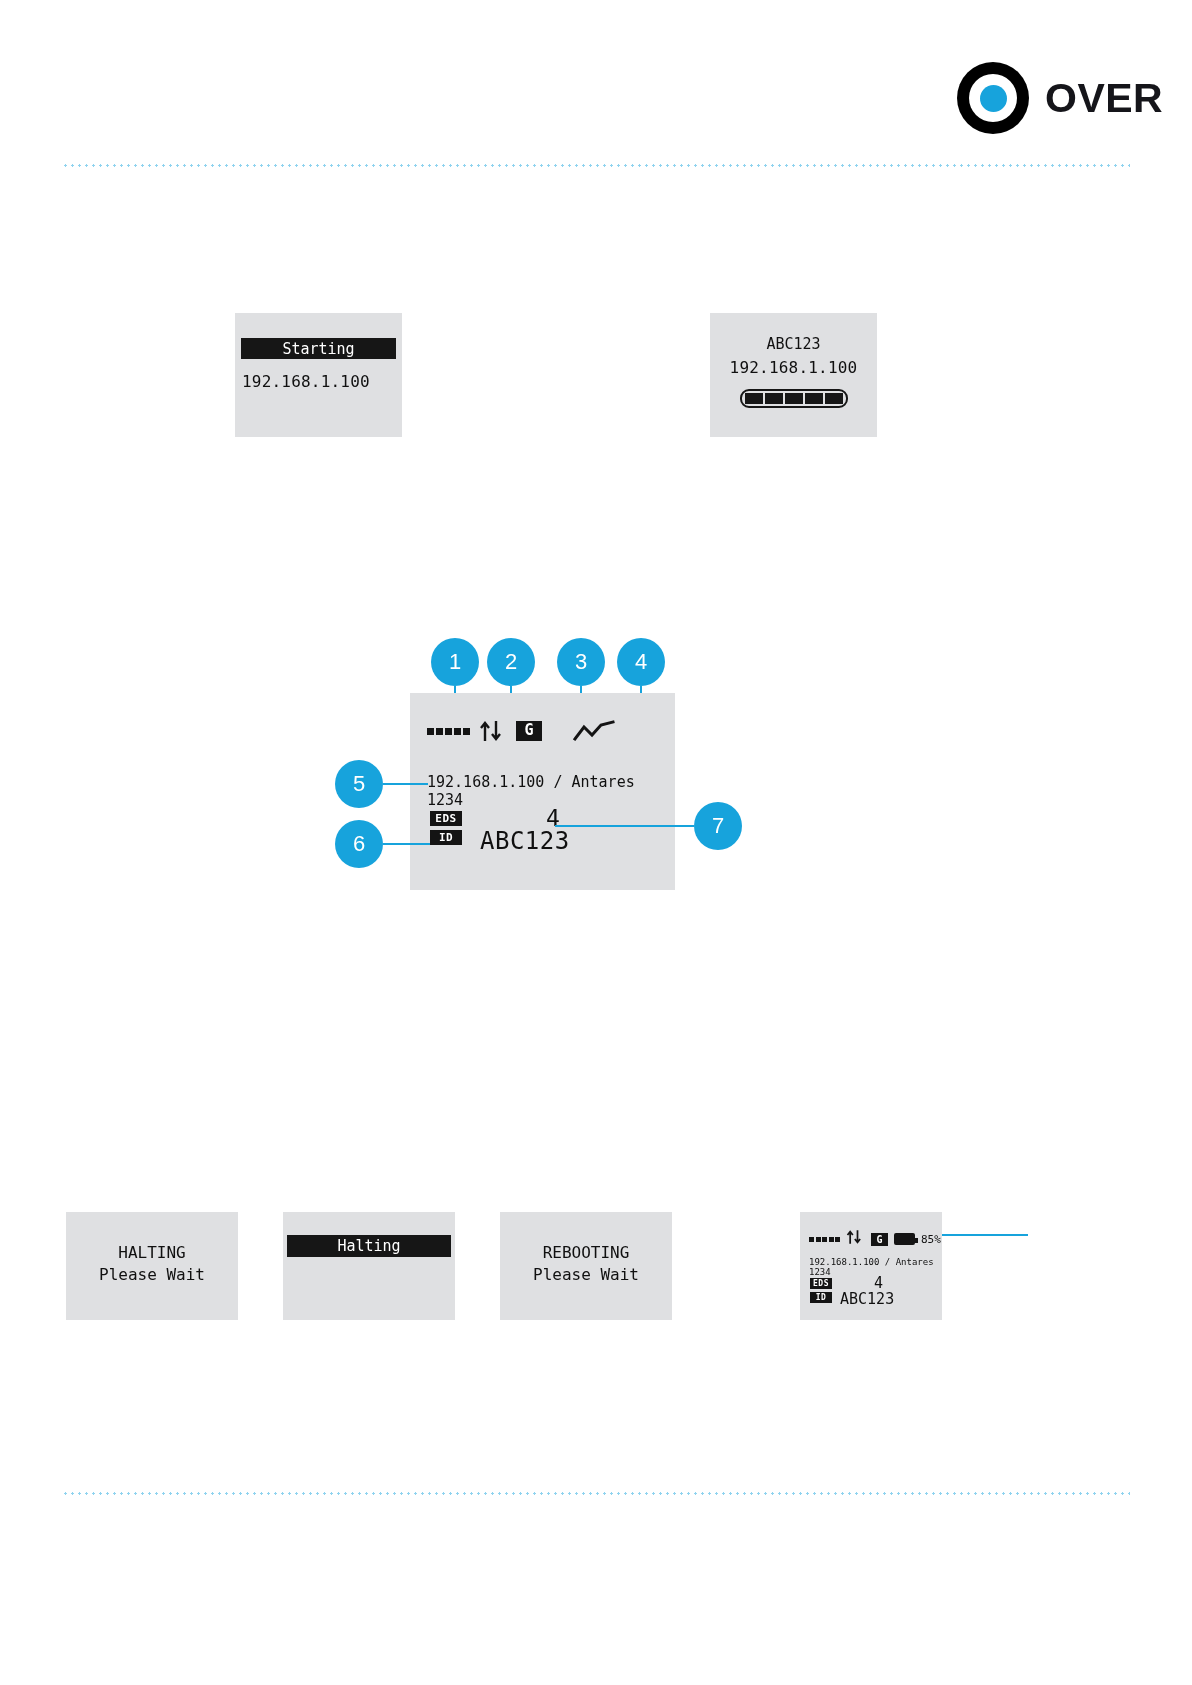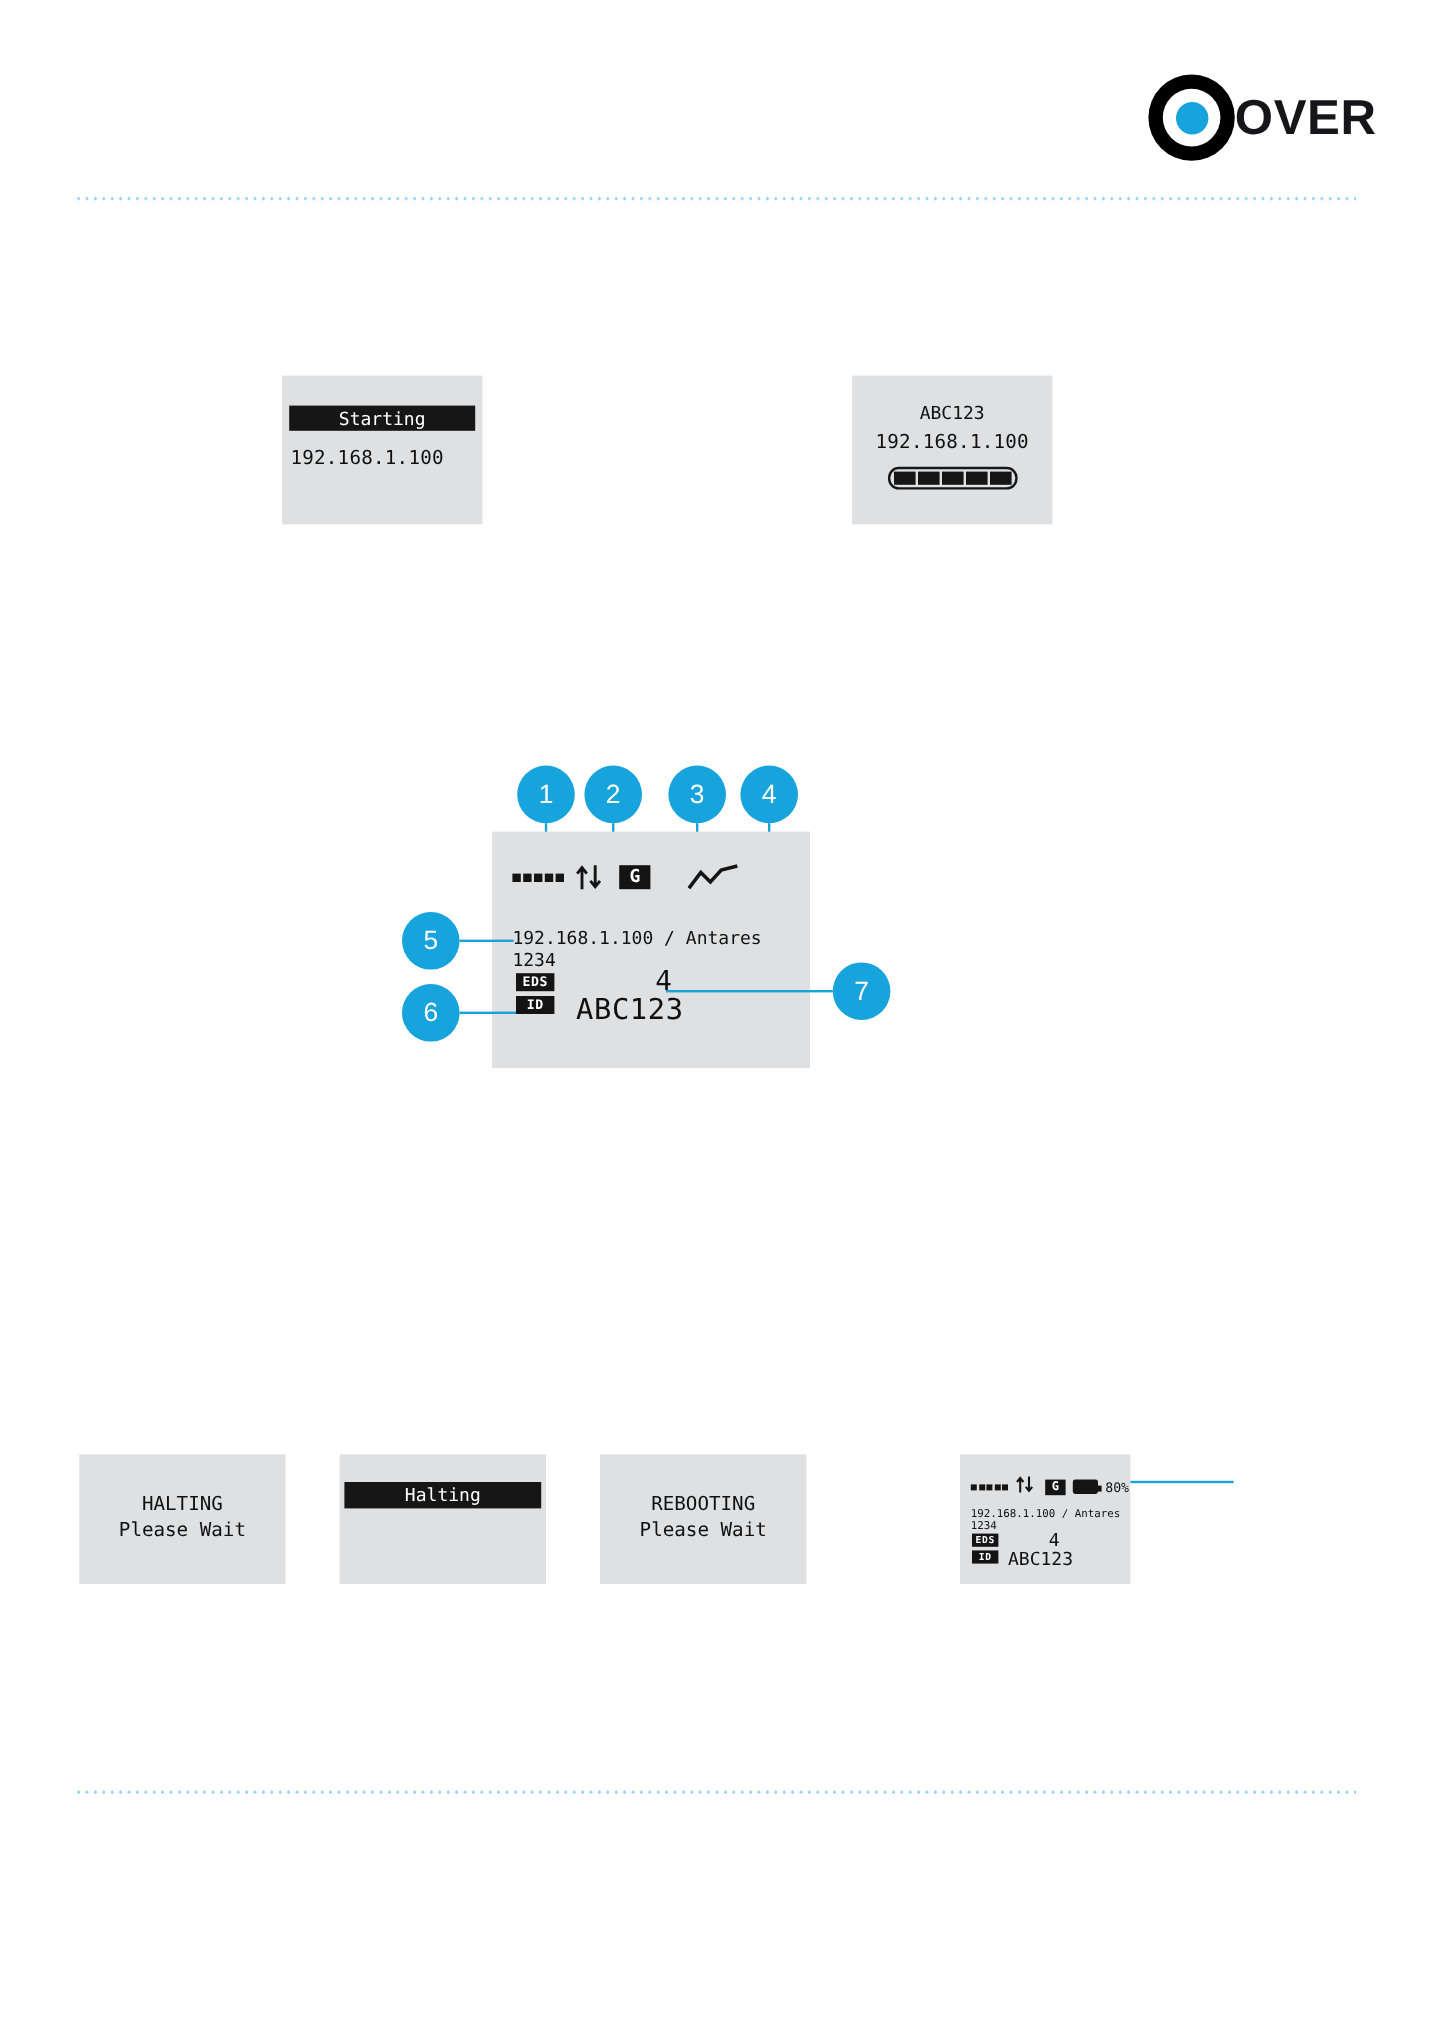--- a/index.html
+++ b/index.html
@@ -13,21 +13,21 @@
     width: 1192px;
     height: 1685px;
     background: #ffffff;
     overflow: hidden;
   }
 
   
   .logo-wrap {
     position: absolute;
     left: 957px; top: 62px;
-    display: flex; align-items: center; 
+    display: flex; align-items: center; gap: 16px;
   }
   .logo-mark {
     width: 72px; height: 72px;
     border-radius: 50%;
     background: #000000;
     display: flex; align-items: center; justify-content: center;
   }
   .logo-mark-inner {
     width: 48px; height: 48px;
     border-radius: 50%;
@@ -358,21 +358,21 @@
             <i></i>
         </span>
         <span>
           <svg width="19" height="16" viewBox="0 0 28 24">
             <path d="M6 22 L6 5 M2 9 L6 4 L10 9" stroke="#141414" stroke-width="2.6" fill="none"></path>
             <path d="M17 2 L17 19 M13 15 L17 20 L21 15" stroke="#141414" stroke-width="2.6" fill="none"></path>
           </svg>
         </span>
         <span class="mini-g">G</span>
         <span class="batt"></span>
-        <span class="batt-pct">80%</span>
+        <span class="batt-pct">85%</span>
       </div>
       <div class="mini-ip pix">192.168.1.100 / Antares 1234</div>
       <span class="badge badge-eds">EDS</span>
       <span class="badge badge-id">ID</span>
       <div class="chan-num pix">4</div>
       <div class="dev-name pix">ABC123</div>
     </div>
   </div>
 
   <div class="leader leader-h" style="left:942px; top:1234px; width:86px;"></div>

